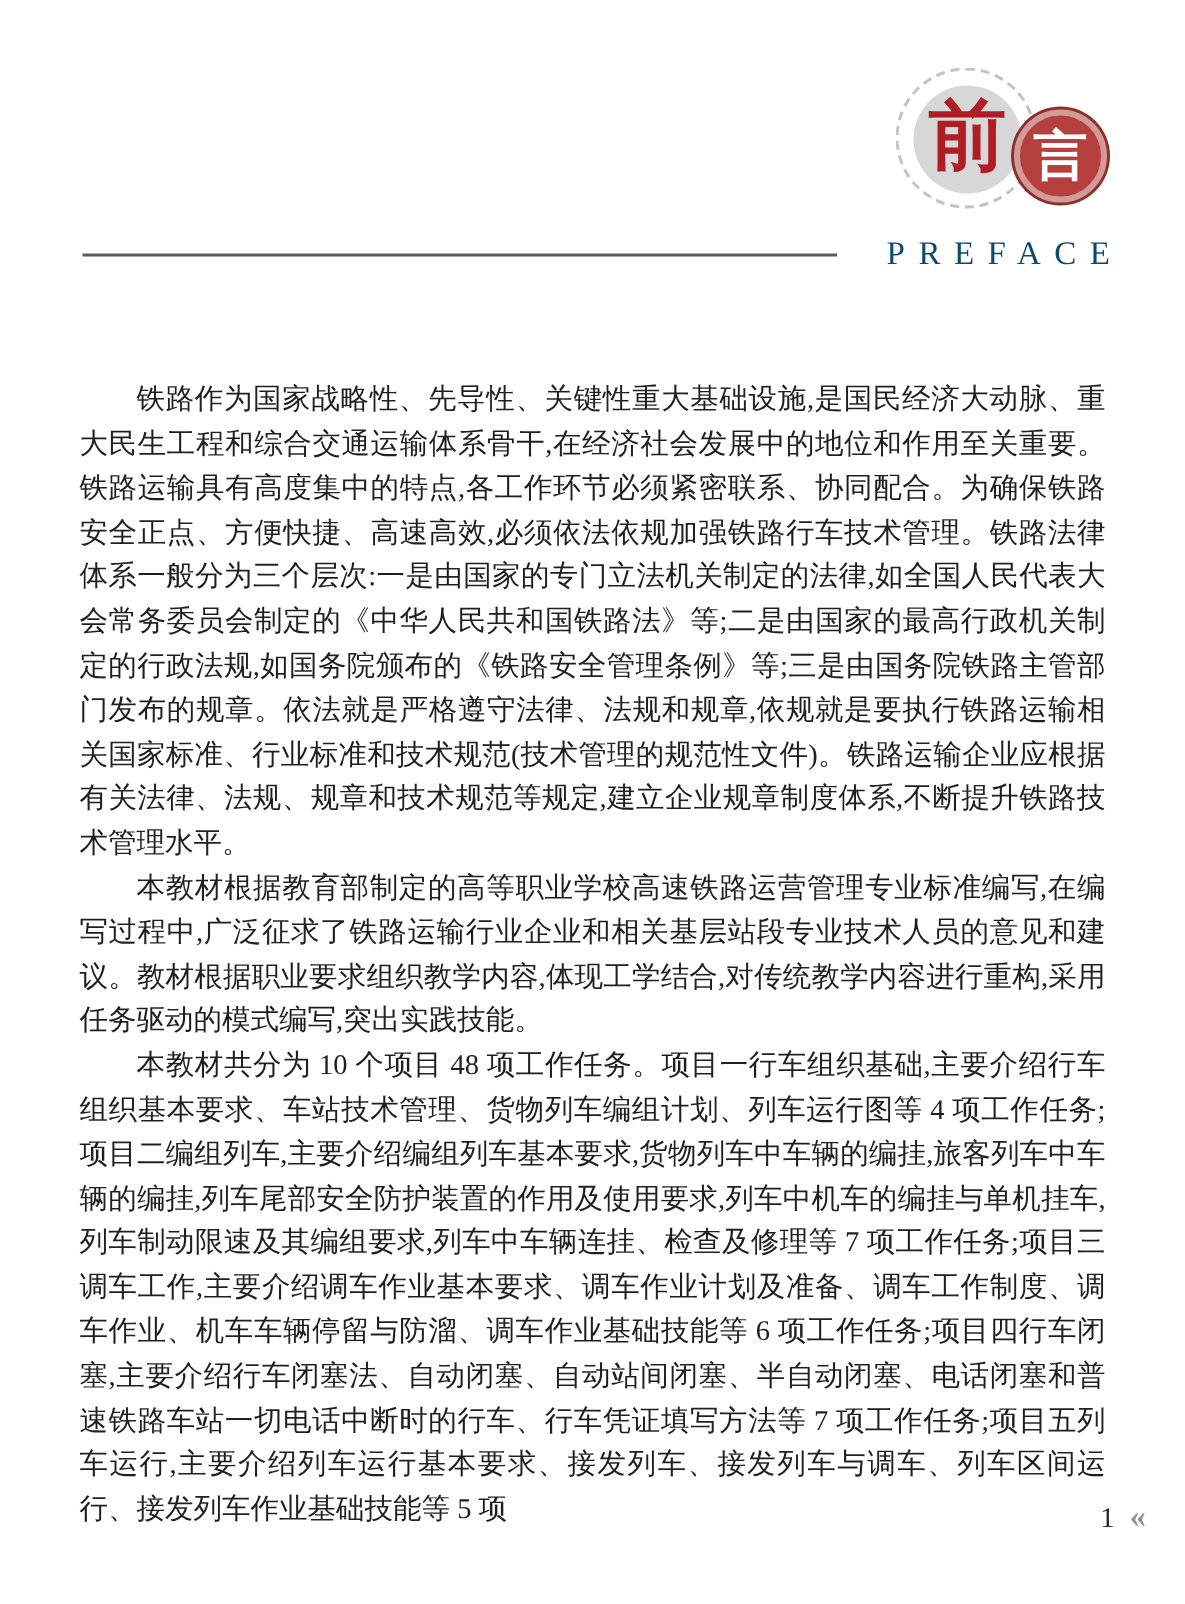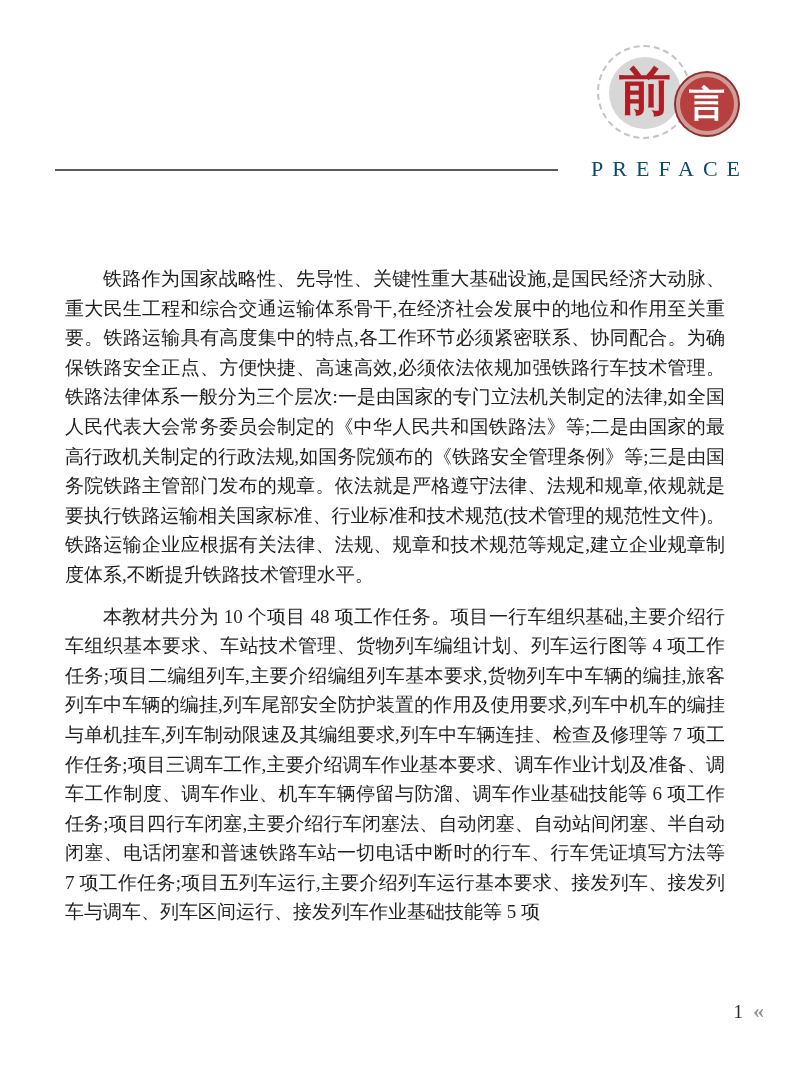--- a/index.html
+++ b/index.html
@@ -89,21 +89,21 @@
     position: absolute;
     left: 53px;
     top: 252px;
     width: 684px;
     color: #1f1f1f;
     font-size: 19px;
     line-height: 29.6px;
     text-align: justify;
   }
   .body-text p {
-    margin: 12px;
+    margin: 0;
     text-indent: 2em;
   }
 
   
   .footer {
     position: absolute;
     right: 28px;
     top: 998px;
     display: flex;
     align-items: baseline;
@@ -133,20 +133,21 @@
     <div class="yan-circle">
       <span>言</span>
     </div>
   </div>
 
   <div class="rule"></div>
   <div class="preface-en">PREFACE</div>
 
   <div class="body-text">
     <p>铁路作为国家战略性、先导性、关键性重大基础设施,是国民经济大动脉、重大民生工程和综合交通运输体系骨干,在经济社会发展中的地位和作用至关重要。铁路运输具有高度集中的特点,各工作环节必须紧密联系、协同配合。为确保铁路安全正点、方便快捷、高速高效,必须依法依规加强铁路行车技术管理。铁路法律体系一般分为三个层次:一是由国家的专门立法机关制定的法律,如全国人民代表大会常务委员会制定的《中华人民共和国铁路法》等;二是由国家的最高行政机关制定的行政法规,如国务院颁布的《铁路安全管理条例》等;三是由国务院铁路主管部门发布的规章。依法就是严格遵守法律、法规和规章,依规就是要执行铁路运输相关国家标准、行业标准和技术规范(技术管理的规范性文件)。铁路运输企业应根据有关法律、法规、规章和技术规范等规定,建立企业规章制度体系,不断提升铁路技术管理水平。</p>
+    <p>本教材根据教育部制定的高等职业学校高速铁路运营管理专业标准编写,在编写过程中,广泛征求了铁路运输行业企业和相关基层站段专业技术人员的意见和建议。教材根据职业要求组织教学内容,体现工学结合,对传统教学内容进行重构,采用任务驱动的模式编写,突出实践技能。</p>
     <p>本教材共分为 10 个项目 48 项工作任务。项目一行车组织基础,主要介绍行车组织基本要求、车站技术管理、货物列车编组计划、列车运行图等 4 项工作任务;项目二编组列车,主要介绍编组列车基本要求,货物列车中车辆的编挂,旅客列车中车辆的编挂,列车尾部安全防护装置的作用及使用要求,列车中机车的编挂与单机挂车,列车制动限速及其编组要求,列车中车辆连挂、检查及修理等 7 项工作任务;项目三调车工作,主要介绍调车作业基本要求、调车作业计划及准备、调车工作制度、调车作业、机车车辆停留与防溜、调车作业基础技能等 6 项工作任务;项目四行车闭塞,主要介绍行车闭塞法、自动闭塞、自动站间闭塞、半自动闭塞、电话闭塞和普速铁路车站一切电话中断时的行车、行车凭证填写方法等 7 项工作任务;项目五列车运行,主要介绍列车运行基本要求、接发列车、接发列车与调车、列车区间运行、接发列车作业基础技能等 5 项</p>
   </div>
 
   <div class="footer">
     <span class="page-num">1</span>
     <span class="corner-marker">«</span>
   </div>
 
 </div>
 

